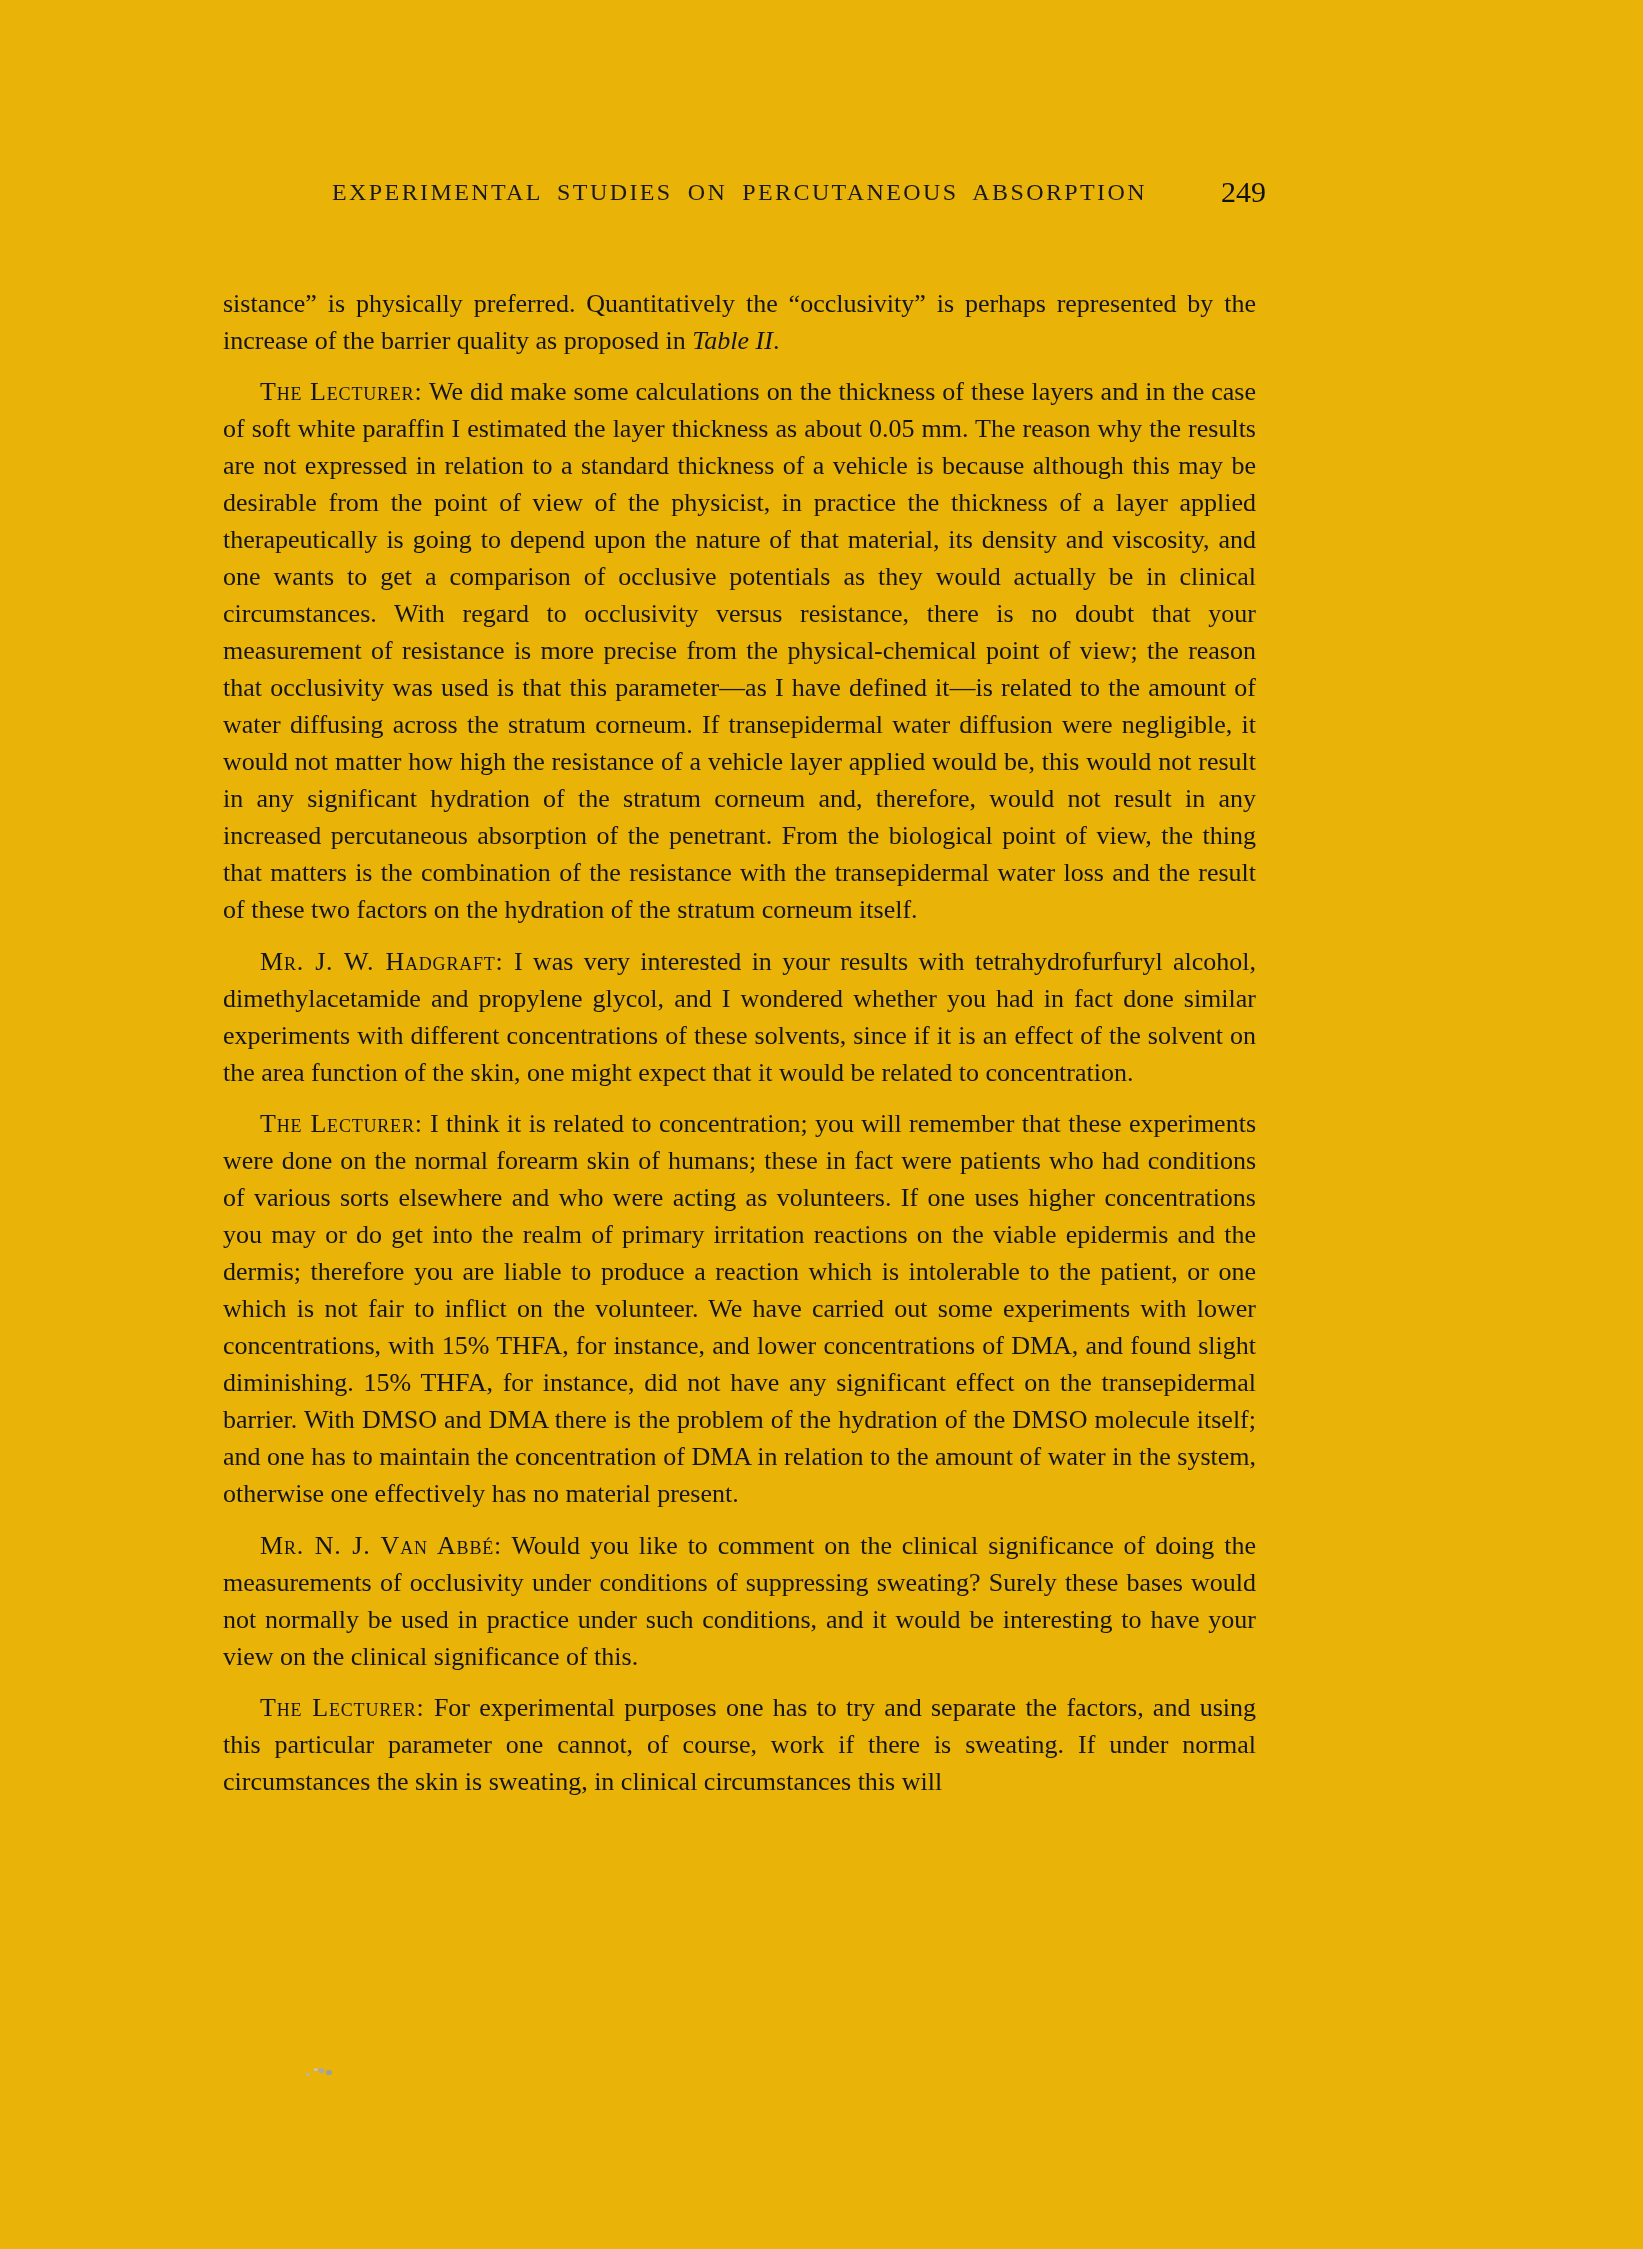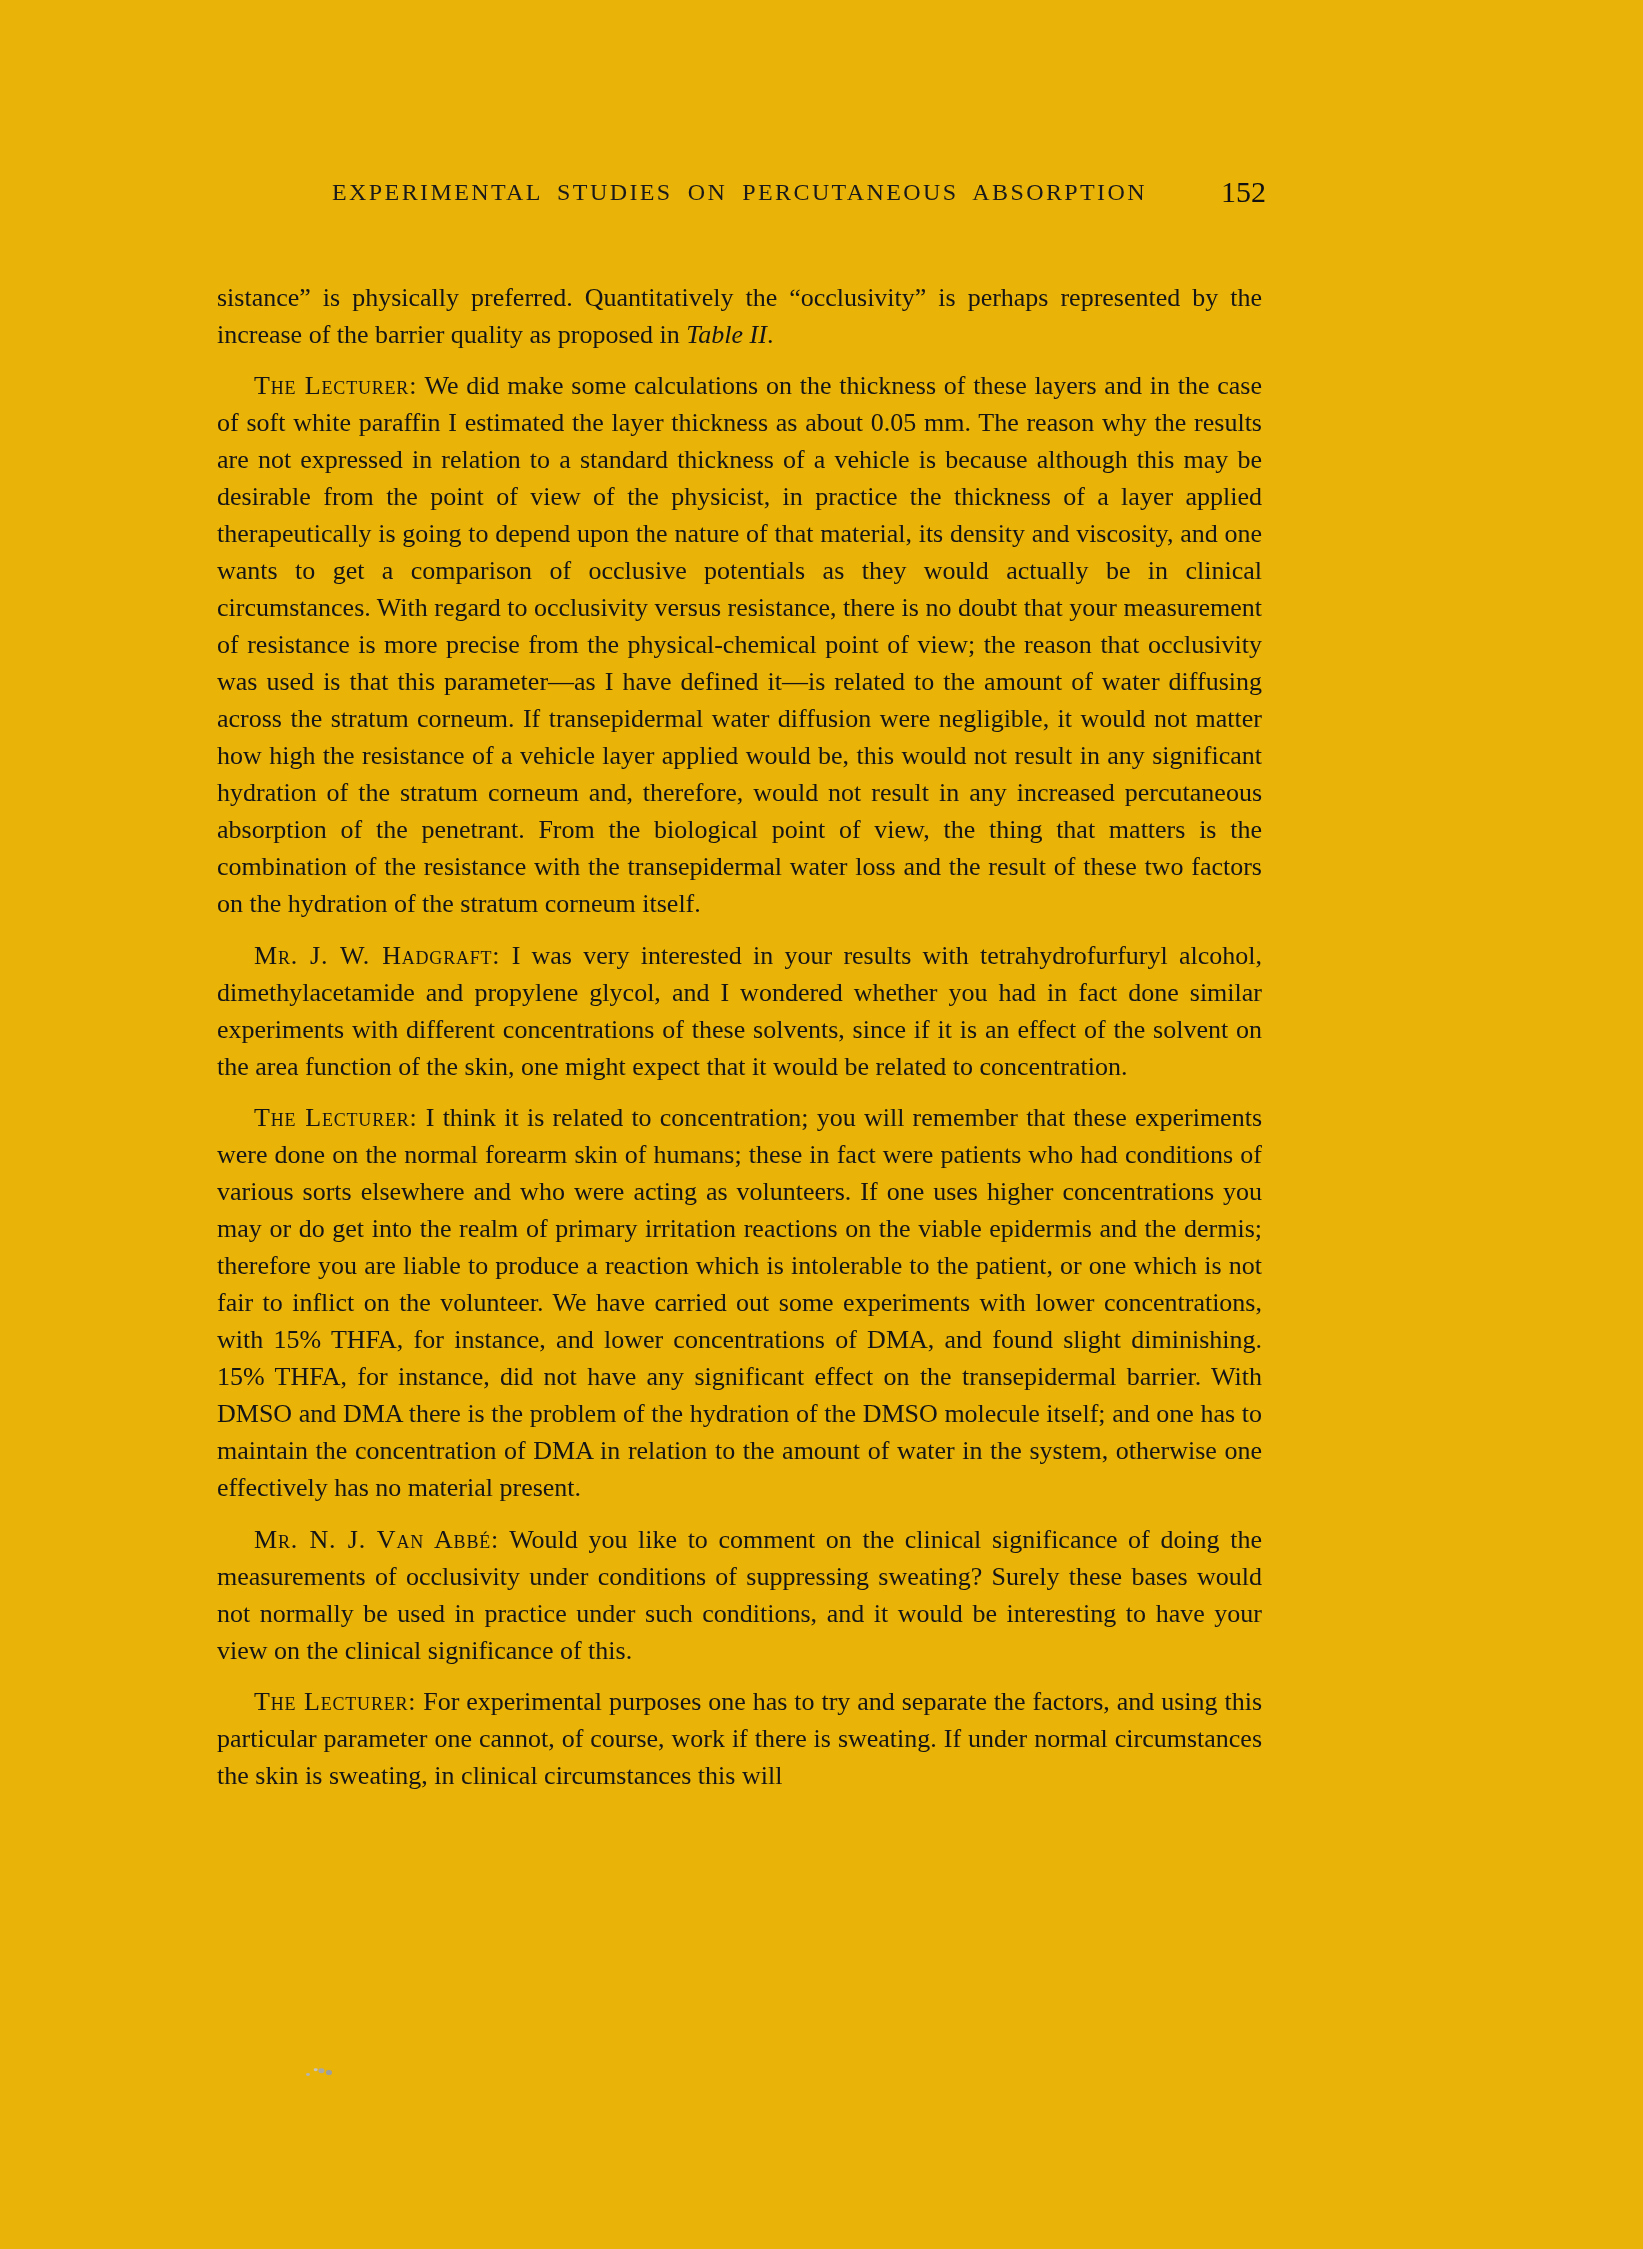--- a/index.html
+++ b/index.html
@@ -45,21 +45,21 @@
     position: absolute;
     top: 273px;
     left: 211px;
     width: 1057px;
     font-size: 26px;
     line-height: 37px;
     text-align: justify;
     color: #151515;
   }
   .content p {
-    margin: 6px;
+    margin: 12px;
   }
   .content p + p {
     margin-top: 14.4px;
   }
   .content p.indent {
     text-indent: 37px;
   }
   .smallcaps {
     font-variant: small-caps;
     letter-spacing: 0.8px;
@@ -78,21 +78,21 @@
     box-shadow: 13.4px -3.8px 0 1px #a8a8a8, 21px -1.9px 0 1px #9e9e9e, 7.7px -4.8px 0 0 #c4c4c4;
   }
 </style>
 </head>
 <body>
 
 <div class="page">
 
   <div class="running-head">
     <div class="head-title">EXPERIMENTAL STUDIES ON PERCUTANEOUS ABSORPTION</div>
-    <div class="page-number">152</div>
+    <div class="page-number">249</div>
   </div>
 
   <div class="content">
       <p class="para"><span class="plain">sistance” is physically preferred. Quantitatively the “occlusivity” is perhaps represented by the increase of the barrier quality as proposed in </span><span class="italic">Table II</span><span class="plain">.</span></p>
       <p class="para indent"><span class="smallcaps">The Lecturer:</span><span class="plain"> We did make some calculations on the thickness of these layers and in the case of soft white paraffin I estimated the layer thickness as about 0.05 mm. The reason why the results are not expressed in relation to a standard thickness of a vehicle is because although this may be desirable from the point of view of the physicist, in practice the thickness of a layer applied therapeutically is going to depend upon the nature of that material, its density and viscosity, and one wants to get a comparison of occlusive potentials as they would actually be in clinical circumstances. With regard to occlusivity versus resistance, there is no doubt that your measurement of resistance is more precise from the physical-chemical point of view; the reason that occlusivity was used is that this parameter—as I have defined it—is related to the amount of water diffusing across the stratum corneum. If transepidermal water diffusion were negligible, it would not matter how high the resistance of a vehicle layer applied would be, this would not result in any significant hydration of the stratum corneum and, therefore, would not result in any increased percutaneous absorption of the penetrant. From the biological point of view, the thing that matters is the combination of the resistance with the transepidermal water loss and the result of these two factors on the hydration of the stratum corneum itself.</span></p>
       <p class="para indent"><span class="smallcaps">Mr. J. W. Hadgraft:</span><span class="plain"> I was very interested in your results with tetrahydrofurfuryl alcohol, dimethylacetamide and propylene glycol, and I wondered whether you had in fact done similar experiments with different concentrations of these solvents, since if it is an effect of the solvent on the area function of the skin, one might expect that it would be related to concentration.</span></p>
       <p class="para indent"><span class="smallcaps">The Lecturer:</span><span class="plain"> I think it is related to concentration; you will remember that these experiments were done on the normal forearm skin of humans; these in fact were patients who had conditions of various sorts elsewhere and who were acting as volunteers. If one uses higher concentrations you may or do get into the realm of primary irritation reactions on the viable epidermis and the dermis; therefore you are liable to produce a reaction which is intolerable to the patient, or one which is not fair to inflict on the volunteer. We have carried out some experiments with lower concentrations, with 15% THFA, for instance, and lower concentrations of DMA, and found slight diminishing. 15% THFA, for instance, did not have any significant effect on the transepidermal barrier. With DMSO and DMA there is the problem of the hydration of the DMSO molecule itself; and one has to maintain the concentration of DMA in relation to the amount of water in the system, otherwise one effectively has no material present.</span></p>
       <p class="para indent"><span class="smallcaps">Mr. N. J. Van Abbé:</span><span class="plain"> Would you like to comment on the clinical significance of doing the measurements of occlusivity under conditions of suppressing sweating? Surely these bases would not normally be used in practice under such conditions, and it would be interesting to have your view on the clinical significance of this.</span></p>
       <p class="para indent"><span class="smallcaps">The Lecturer:</span><span class="plain"> For experimental purposes one has to try and separate the factors, and using this particular parameter one cannot, of course, work if there is sweating. If under normal circumstances the skin is sweating, in clinical circumstances this will</span></p>
     </div>

